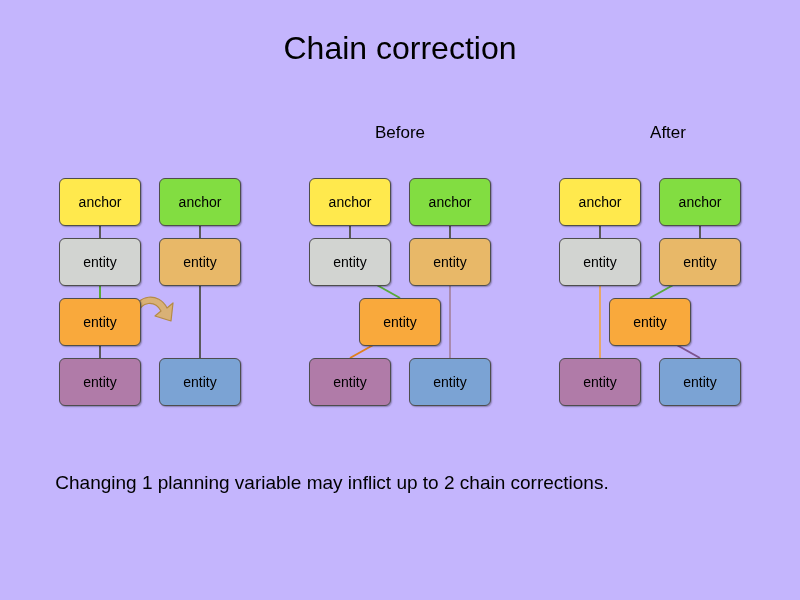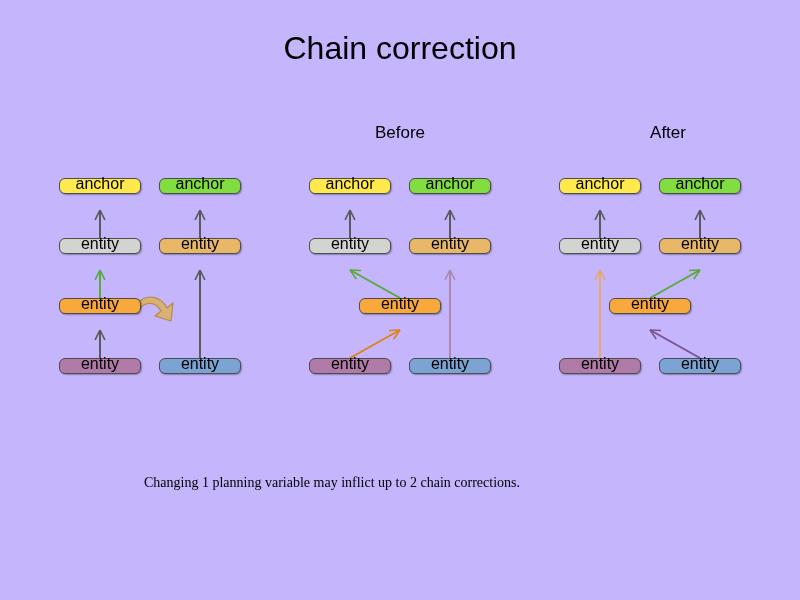--- a/index.html
+++ b/index.html
@@ -36,38 +36,37 @@
   }
   #label-before { left: 300px; top: 122px; width: 200px; }
   #label-after  { left: 568px; top: 122px; width: 200px; }
 
   #caption {
     position: absolute;
     left: 0;
     top: 470px;
     width: 664px;
     text-align: center;
-    font-size: 14px;
+    font-size: 19px;
     color: #000000;
     line-height: 26px;
     white-space: nowrap;
-    font-family: Liberation Serif, serif;
   }
 
   .node {
     position: absolute;
     width: 82px;
-    height: 16px;
+    height: 48px;
     box-sizing: border-box;
     border: 1px solid #4d4d4d;
     border-radius: 6px;
     display: flex;
-    align-items: flex-end;
+    align-items: center;
     justify-content: center;
-    font-size: 16px;
+    font-size: 14px;
     color: #000000;
     box-shadow: 1px 1px 1.5px rgba(0,0,0,0.30);
     z-index: 3;
   }
 
   svg.edges {
     position: absolute;
     left: 0;
     top: 0;
     width: 800px;

